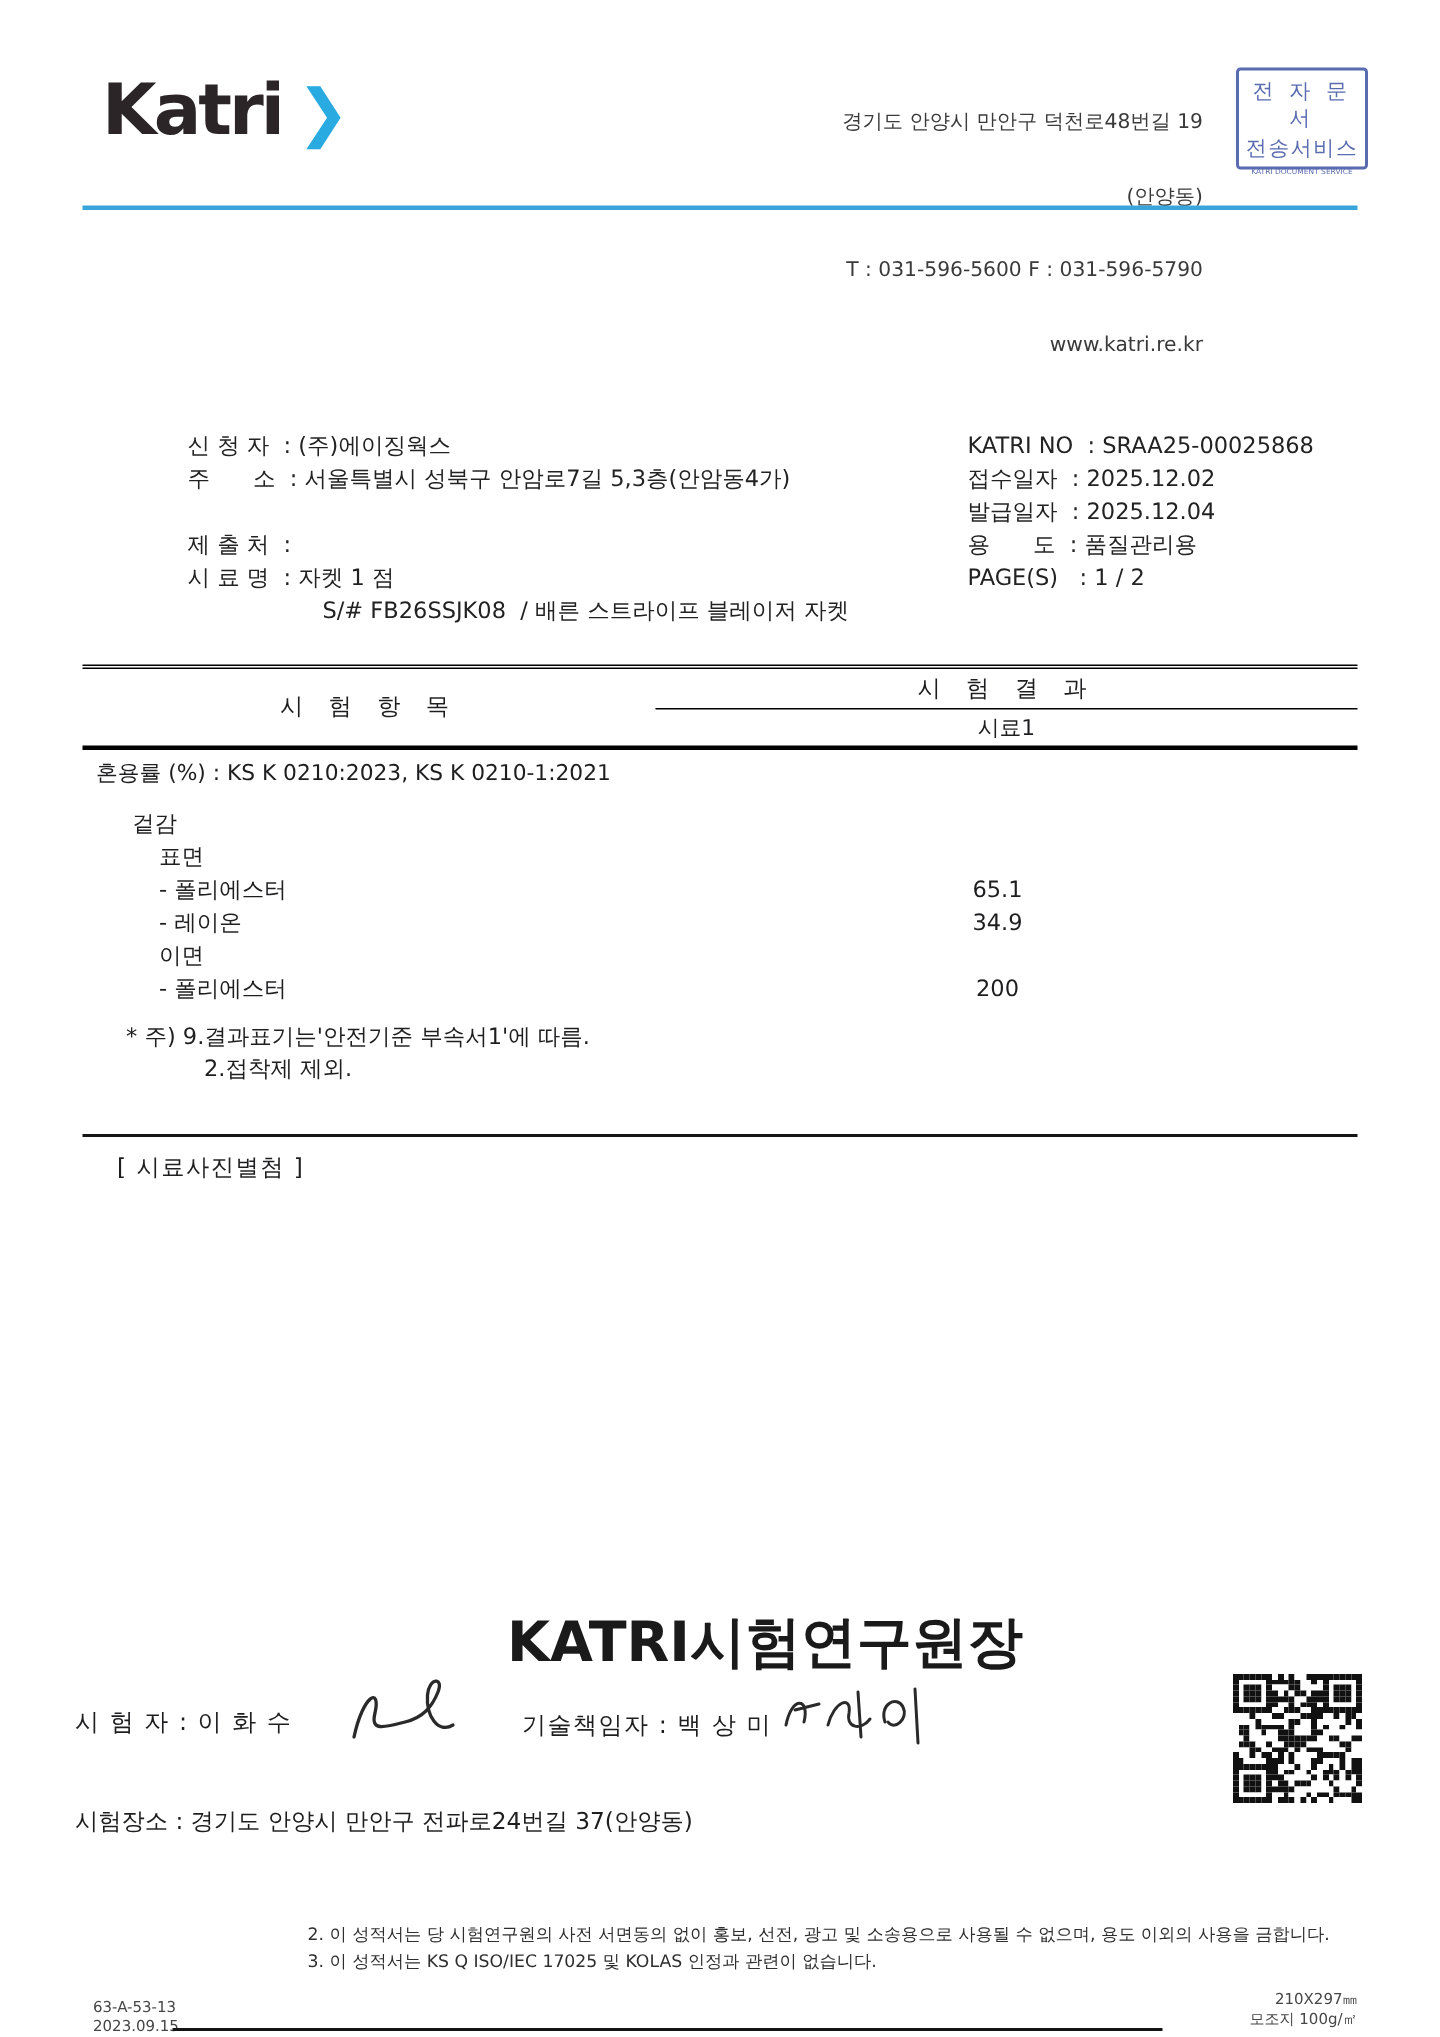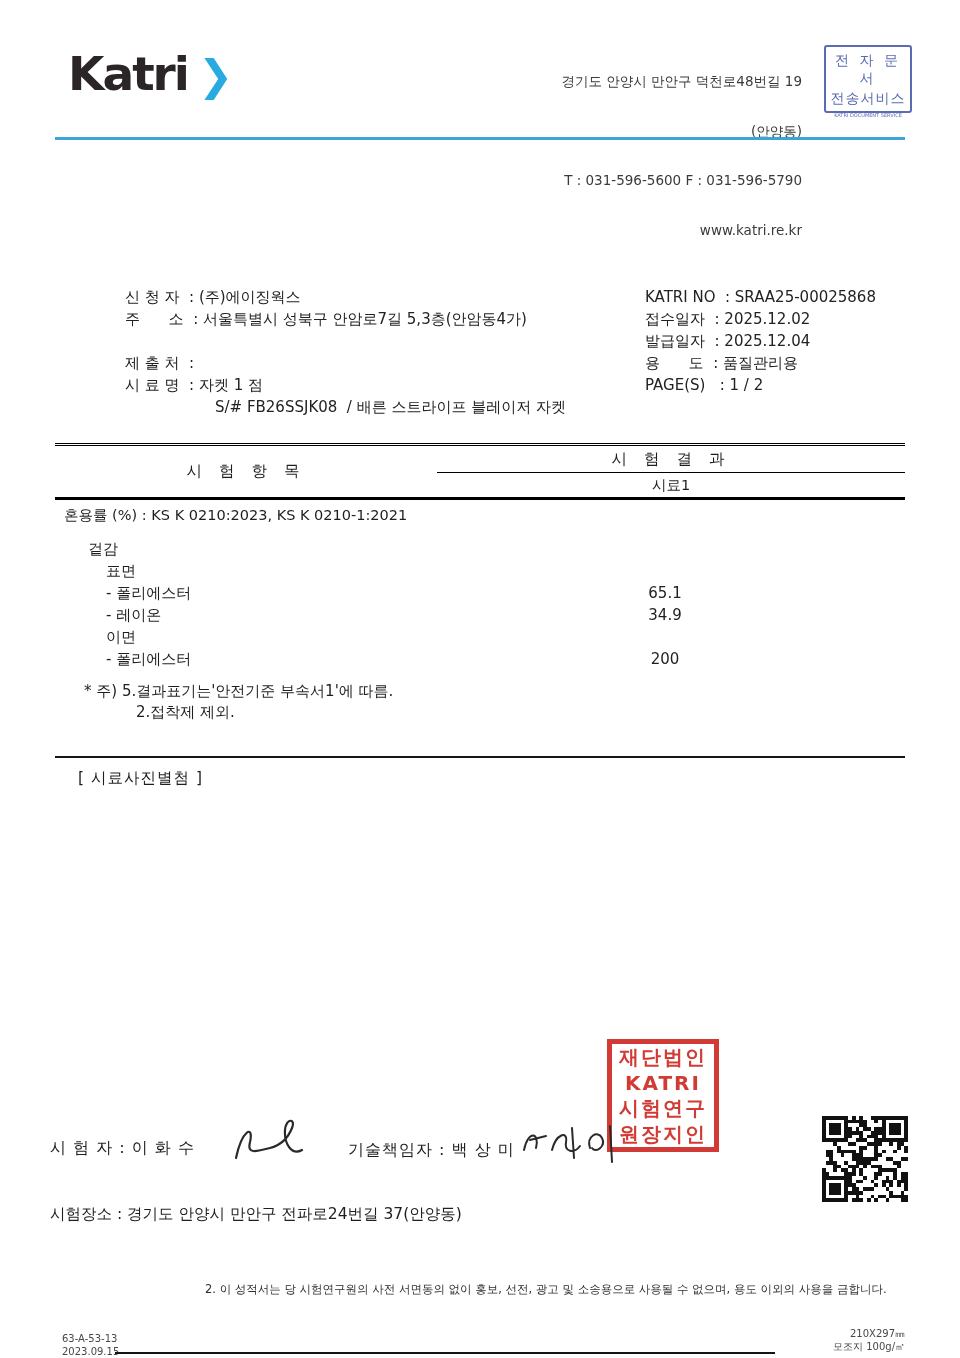--- a/index.html
+++ b/index.html
@@ -106,33 +106,28 @@
   <div class="rrow" style="left:88px;top:540px;">겉감</div>
   <div class="rrow" style="left:106px;top:562px;">표면</div>
   <div class="rrow" style="left:106px;top:584px;">- 폴리에스터</div>
   <div class="rval" style="top:584px;">65.1</div>
   <div class="rrow" style="left:106px;top:606px;">- 레이온</div>
   <div class="rval" style="top:606px;">34.9</div>
   <div class="rrow" style="left:106px;top:628px;">이면</div>
   <div class="rrow" style="left:106px;top:650px;">- 폴리에스터</div>
   <div class="rval" style="top:650px;">200</div>
 
-  <div class="note" style="left:84px;top:682px;">* 주) 5.결과표기는'안전기준 부속서1'에 따름.</div>
+  <div class="note" style="left:84px;top:682px;">* 주) 9.결과표기는'안전기준 부속서1'에 따름.</div>
   <div class="note" style="left:136px;top:703px;">2.접착제 제외.</div>
 
   <div class="hline"></div>
   <div class="attach">[ 시료사진별첨 ]</div>
 
-
-  <div class="stamp">
-    <div>재단법인</div>
-    <div>KATRI</div>
-    <div>시험연구</div>
-    <div>원장지인</div>
-  </div>
+  <div class="director">KATRI시험연구원장</div>
+
 
   <div class="tester">시 험 자 : 이 화 수</div>
   <svg class="sig" style="left:222px;top:1108px;" width="95" height="62" viewBox="0 0 95 62">
     <path d="M14 50 C 20 22, 32 16, 28 34 C 25 46, 33 44, 48 40 C 60 37, 66 30, 70 20 C 74 10, 64 10, 63 22 C 62 36, 70 48, 80 42" fill="none" stroke="#2a2a2a" stroke-width="2.2" stroke-linecap="round"></path>
   </svg>
 
   <div class="tech">기술책임자 : 백 상 미</div>
   <svg class="sig" style="left:516px;top:1120px;" width="104" height="48" viewBox="0 0 104 48">
     <path d="M8 30 C 12 10, 24 12, 20 28 M14 20 L30 16 M36 30 C 40 14, 52 10, 50 22 C 48 32, 58 34, 64 26 M56 8 L58 38 M74 28 C 70 16, 82 10, 86 18 C 90 26, 80 34, 76 28 M94 6 L96 42" fill="none" stroke="#2a2a2a" stroke-width="2" stroke-linecap="round"></path>
   </svg>
@@ -666,20 +661,21 @@
       <div style="background:#fff"></div>
       <div style="background:#fff"></div>
       <div style="background:#111"></div>
       <div style="background:#111"></div>
     </div>
 
   <div class="location">시험장소 : 경기도 안양시 만안구 전파로24번길 37(안양동)</div>
 
   <div class="fnotes">
     <div class="n2">2. 이 성적서는 당 시험연구원의 사전 서면동의 없이 홍보, 선전, 광고 및 소송용으로 사용될 수 없으며, 용도 이외의 사용을 금합니다.</div>
+    <div class="n2">3. 이 성적서는 KS Q ISO/IEC 17025 및 KOLAS 인정과 관련이 없습니다.</div>
   </div>
 
   <div class="fmeta-l">
     <div>63-A-53-13</div>
     <div>2023.09.15</div>
   </div>
 
   <div class="fmeta-r">
     <div>210X297㎜</div>
     <div>모조지 100g/㎡</div>

